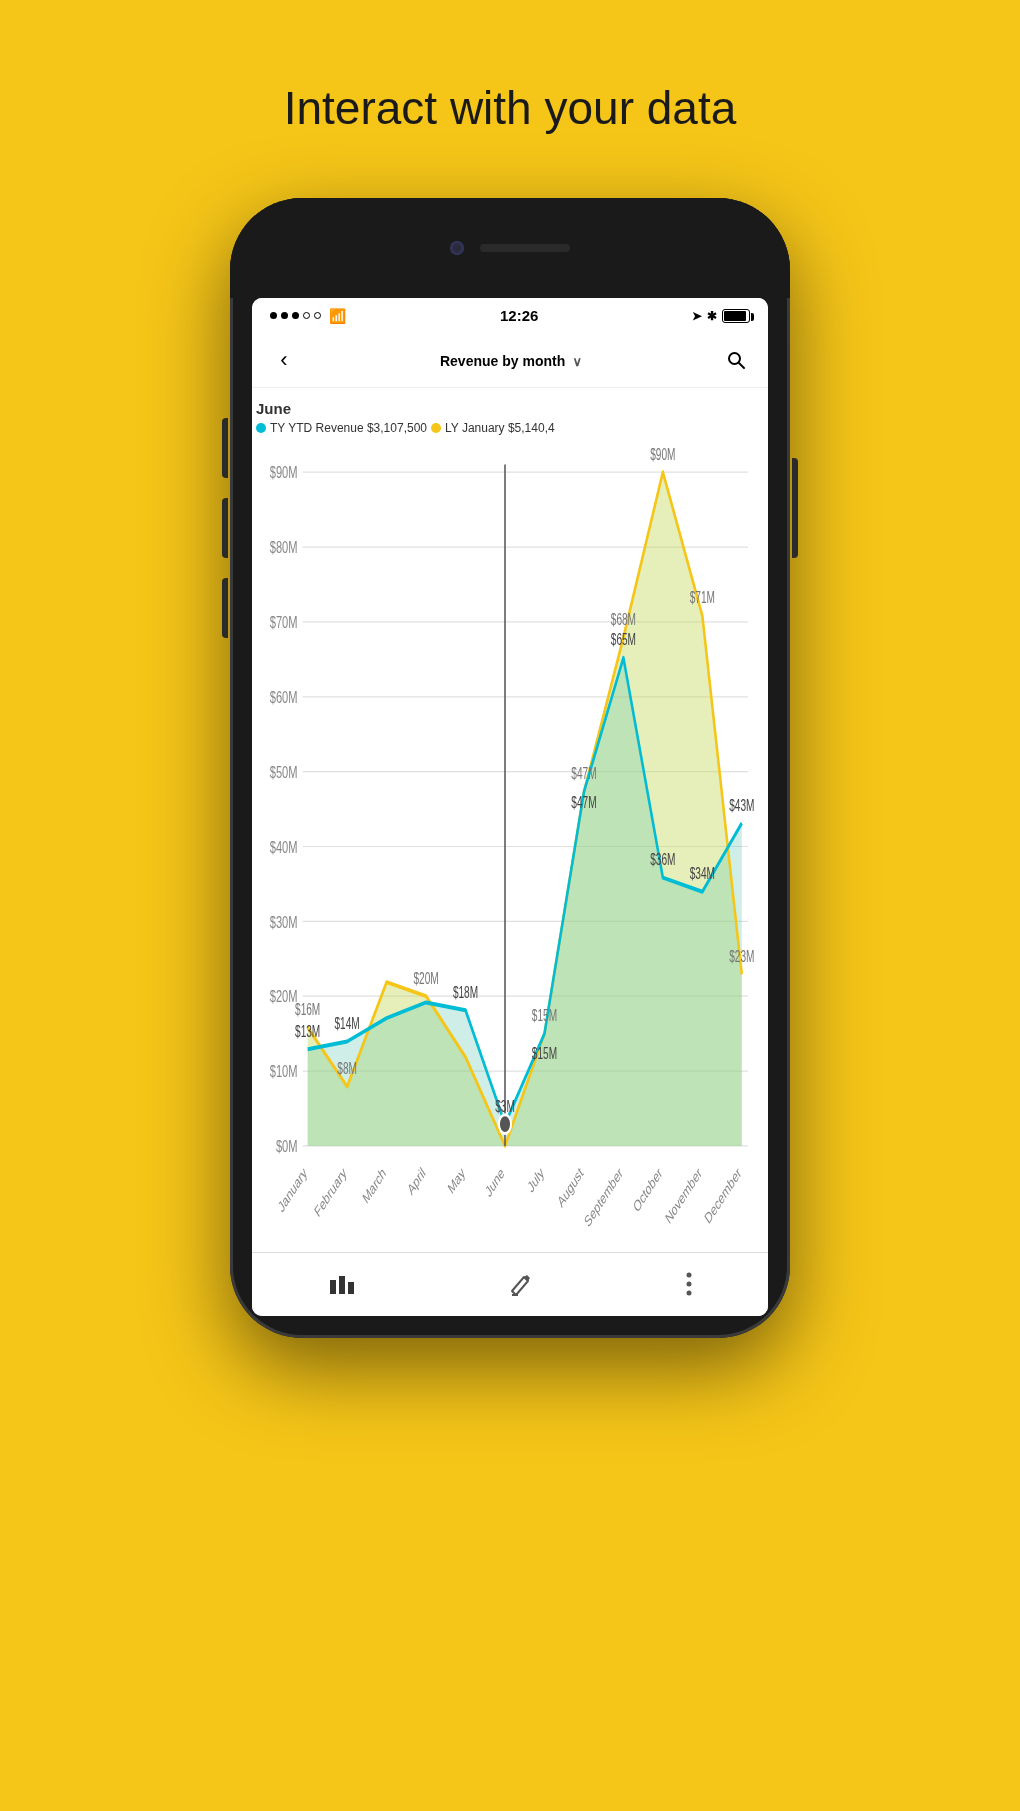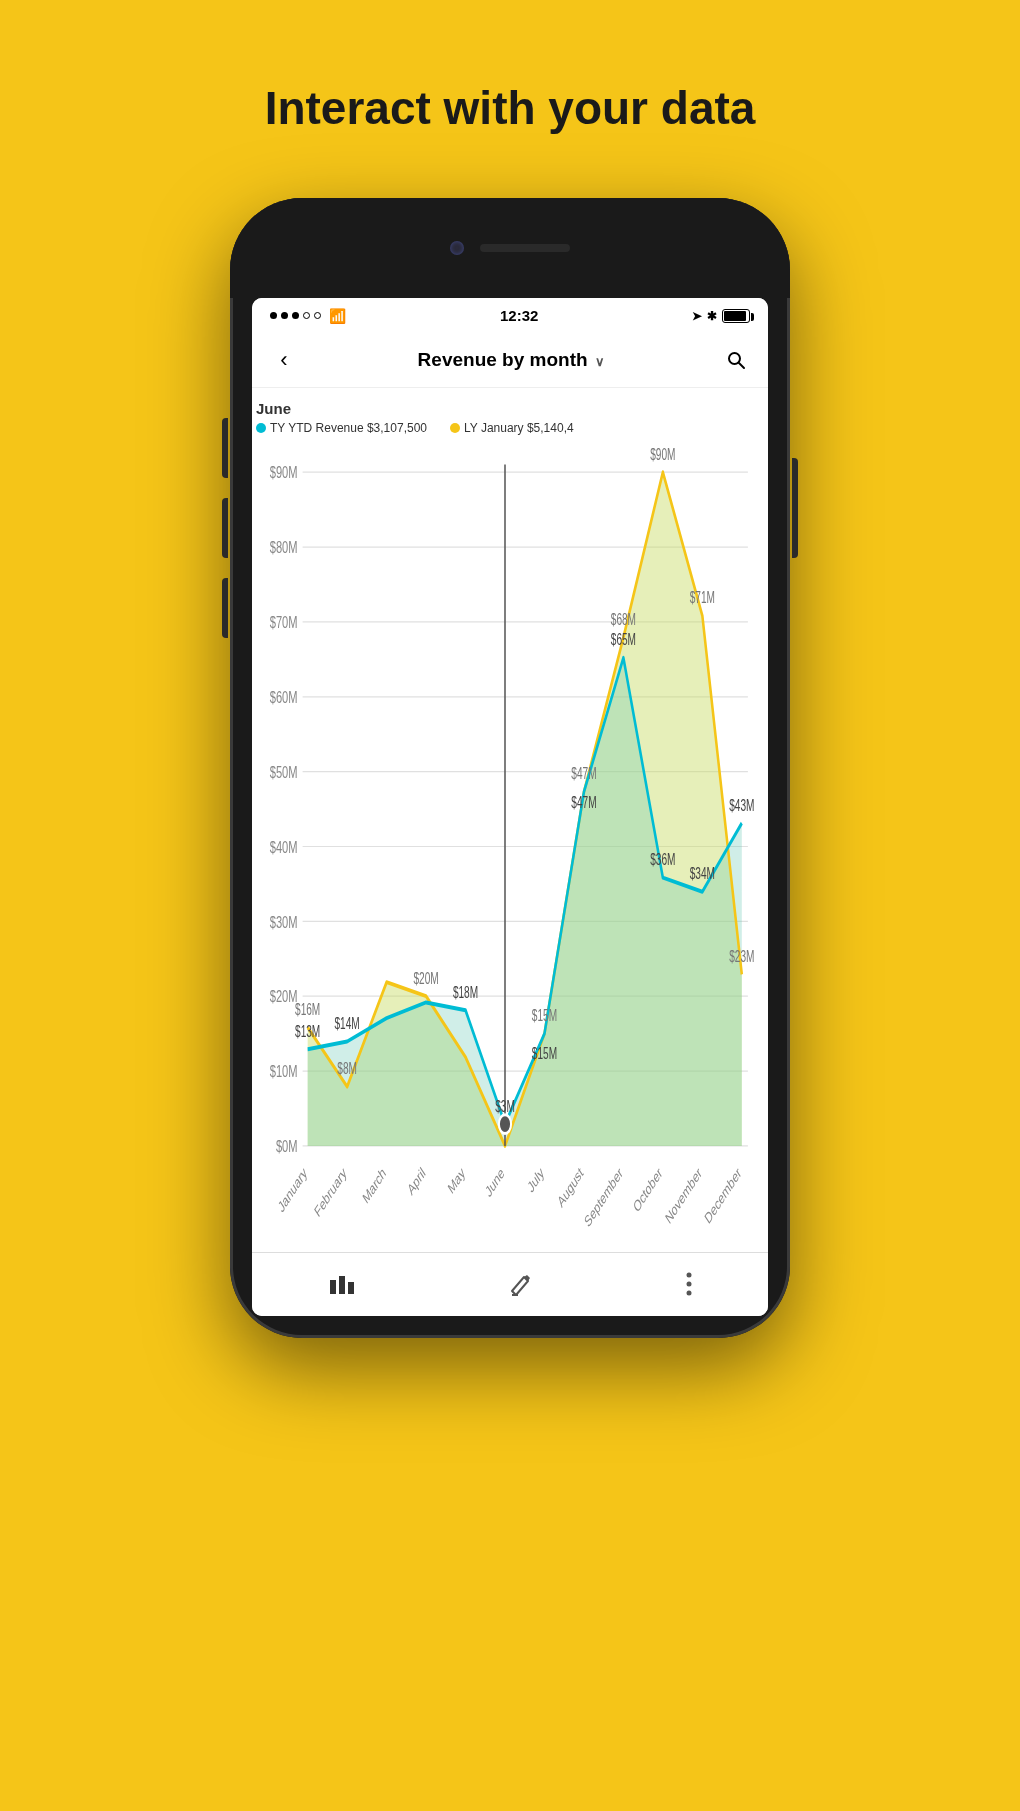--- a/index.html
+++ b/index.html
@@ -10,21 +10,21 @@
       font-family: -apple-system, BlinkMacSystemFont, 'Helvetica Neue', Arial, sans-serif;
       overflow: hidden;
       display: flex;
       flex-direction: column;
       align-items: center;
     }
     .headline {
       text-align: center;
       margin-top: 80px;
       font-size: 46px;
-      font-weight: 700;
+      font-weight: 400;
       color: #1a1a1a;
       line-height: 1.25;
       max-width: 700px;
     }
     .phone-wrapper {
       margin-top: 60px;
       position: relative;
       width: 560px;
       height: 1140px;
     }
@@ -160,21 +160,21 @@
       cursor: pointer;
     }
     .nav-title {
       flex: 1;
       text-align: center;
       font-size: 19px;
       font-weight: 700;
       color: #000;
     }
     .nav-title span {
-      font-size: 19px;
+      font-size: 14px;
       margin-left: 2px;
     }
     .search-btn {
       width: 32px;
       height: 32px;
       display: flex;
       align-items: center;
       justify-content: center;
       font-size: 20px;
       color: #000;
@@ -194,21 +194,21 @@
     }
     .chart-month {
       font-size: 15px;
       font-weight: 600;
       color: #333;
       margin-bottom: 4px;
     }
     .chart-legend {
       display: flex;
       align-items: center;
-      gap: 23px;
+      gap: 4px;
       font-size: 12px;
       color: #333;
       flex-wrap: wrap;
     }
     .legend-item {
       display: flex;
       align-items: center;
       gap: 4px;
     }
     .legend-dot {
@@ -267,21 +267,21 @@
 
     <div class="status-bar">
       <div class="status-left">
         <div class="status-dot"></div>
         <div class="status-dot"></div>
         <div class="status-dot"></div>
         <div class="status-dot empty"></div>
         <div class="status-dot empty"></div>
         <span class="wifi-icon">📶</span>
       </div>
-      <div class="status-center">12:32</div>
+      <div class="status-center">12:26</div>
       <div class="status-right">
         <span style="font-size:12px;">➤</span>
         <span style="font-size:12px;">✱</span>
         <div class="battery">
           <div class="battery-fill"></div>
         </div>
       </div>
     </div>
 
     <div class="nav-bar">

